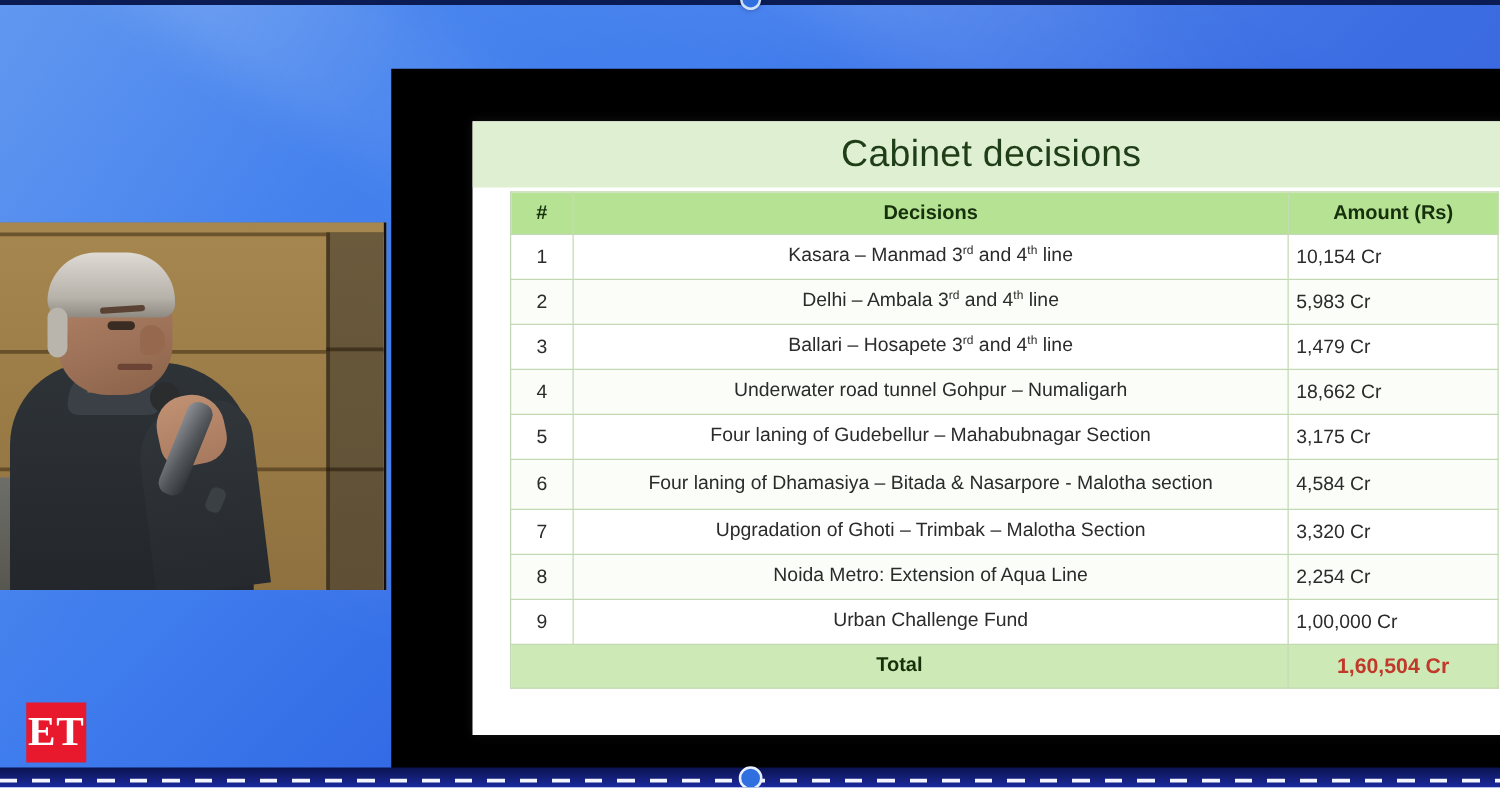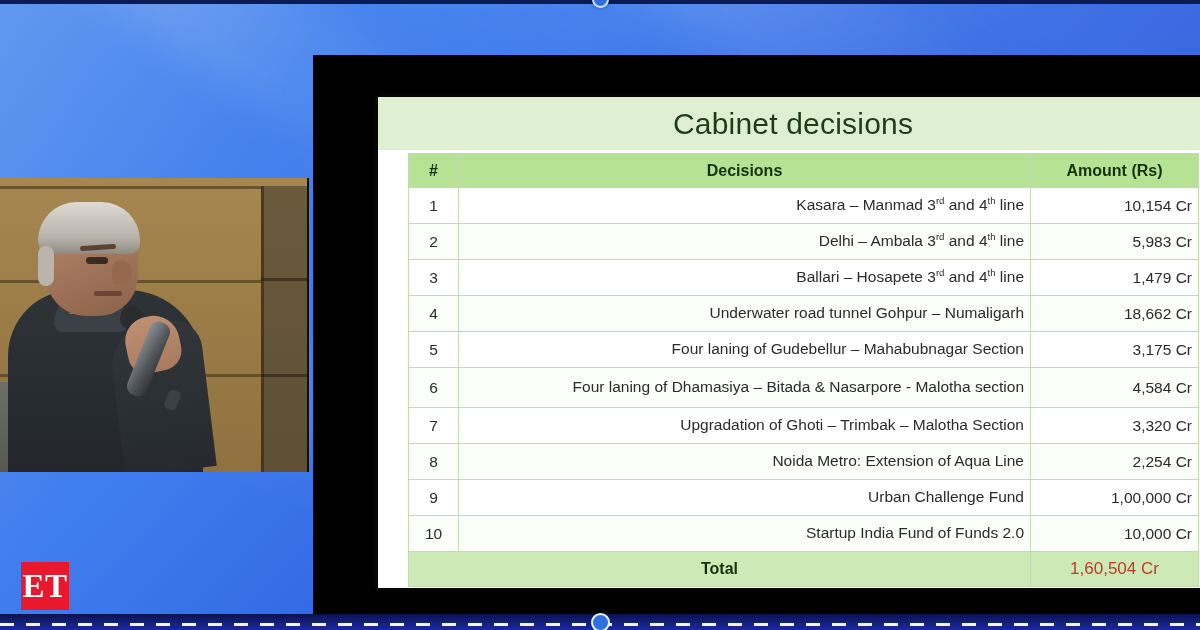--- a/index.html
+++ b/index.html
@@ -238,36 +238,36 @@
     font-weight: 700;
     font-size: 16px;
     height: 34px;
     text-align: center;
   }
   col.c-num { width: 50px; }
   col.c-dec { width: 572px; }
   col.c-amt { width: 168px; }
 
   td.num  { text-align: center; font-size: 16px; color: #333; }
-  td.dec  { text-align: right; padding-left: 11px; line-height: 1.08; }
-  td.amt  { text-align: right; font-size: 16px; color: #303030; }
+  td.dec  { text-align: center; padding-left: 11px; line-height: 1.08; }
+  td.amt  { text-align: left; font-size: 16px; color: #303030; }
 
   tbody tr:nth-child(even) td { background: #fbfdf9; }
   tbody tr:nth-child(odd)  td { background: #ffffff; }
   tbody tr.tall td { height: 40px; }
 
   tr.total td {
     background: #cdeab6 !important;
     height: 35px;
   }
   tr.total td.tlabel {
     text-align: center; font-weight: 700; color: #17300b; font-size: 16px;
   }
   tr.total td.tamt {
-    text-align: center; font-weight: 400; color: #c0392b; font-size: 17px;
+    text-align: center; font-weight: 700; color: #c0392b; font-size: 17px;
   }
   sup { font-size: 0.62em; vertical-align: super; line-height: 0; }
 </style>
 </head>
 <body>
 
 <div class="stage">
 
   <div class="streak streak-a"></div>
   <div class="streak streak-b"></div>
@@ -372,25 +372,20 @@
           <tr>
             <td class="num">8</td>
             <td class="dec">Noida Metro: Extension of Aqua Line</td>
             <td class="amt">2,254 Cr</td>
           </tr>
           <tr>
             <td class="num">9</td>
             <td class="dec">Urban Challenge Fund</td>
             <td class="amt">1,00,000 Cr</td>
           </tr>
-          <tr>
-            <td class="num">10</td>
-            <td class="dec">Startup India Fund of Funds 2.0</td>
-            <td class="amt">10,000 Cr</td>
-          </tr>
           <tr class="total">
             <td class="tlabel" colspan="2">Total</td>
             <td class="tamt">1,60,504 Cr</td>
           </tr>
         </tbody>
       </table>
 
     </div>
   </div>
 

